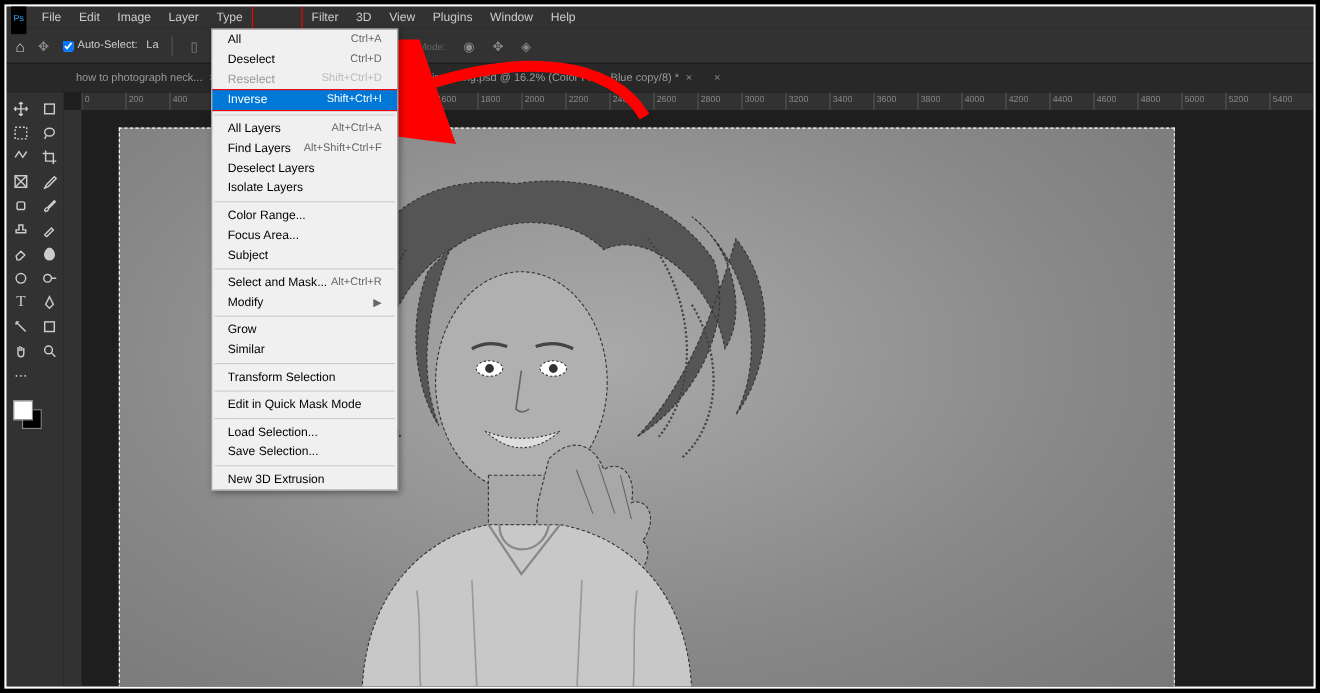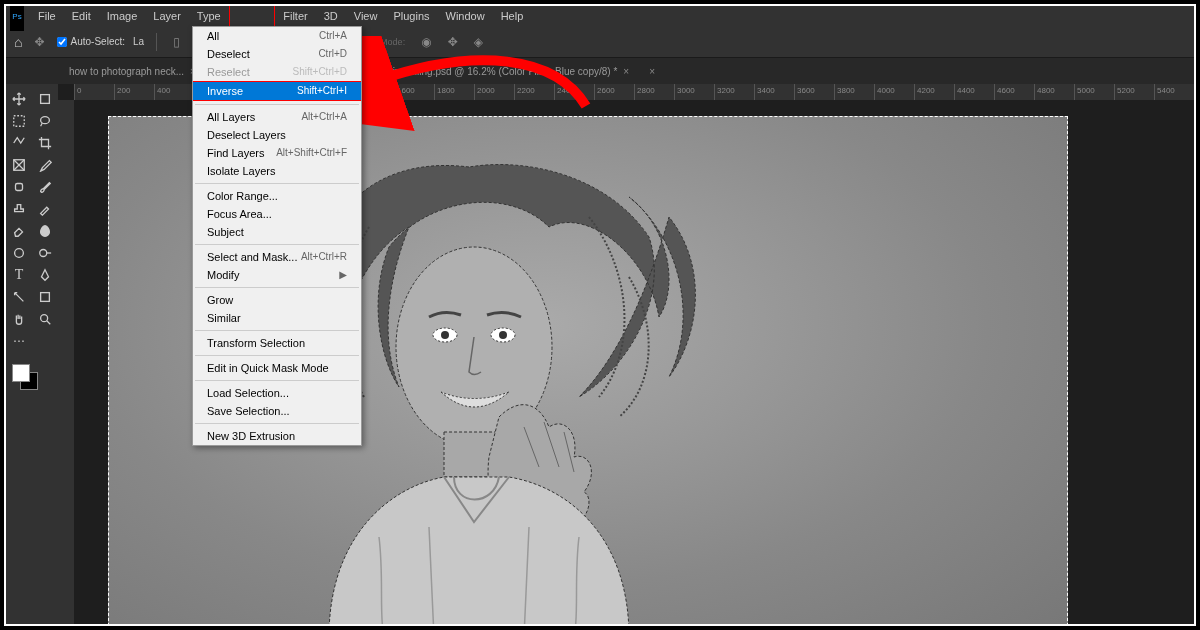--- a/index.html
+++ b/index.html
@@ -350,26 +350,26 @@
       <div class="dd-item highlighted">
         <span>Inverse</span>
         <span class="shortcut">Shift+Ctrl+I</span>
       </div>
       <div class="dd-sep"></div>
       <div class="dd-item normal">
         <span>All Layers</span>
         <span class="shortcut">Alt+Ctrl+A</span>
       </div>
       <div class="dd-item normal">
-        <span>Deselect Layers</span>
-        <span class="shortcut"></span>
-      </div>
-      <div class="dd-item normal">
         <span>Find Layers</span>
         <span class="shortcut">Alt+Shift+Ctrl+F</span>
+      </div>
+      <div class="dd-item normal">
+        <span>Deselect Layers</span>
+        <span class="shortcut"></span>
       </div>
       <div class="dd-item normal">
         <span>Isolate Layers</span>
         <span class="shortcut"></span>
       </div>
       <div class="dd-sep"></div>
       <div class="dd-item normal">
         <span>Color Range...</span>
         <span class="shortcut"></span>
       </div>

